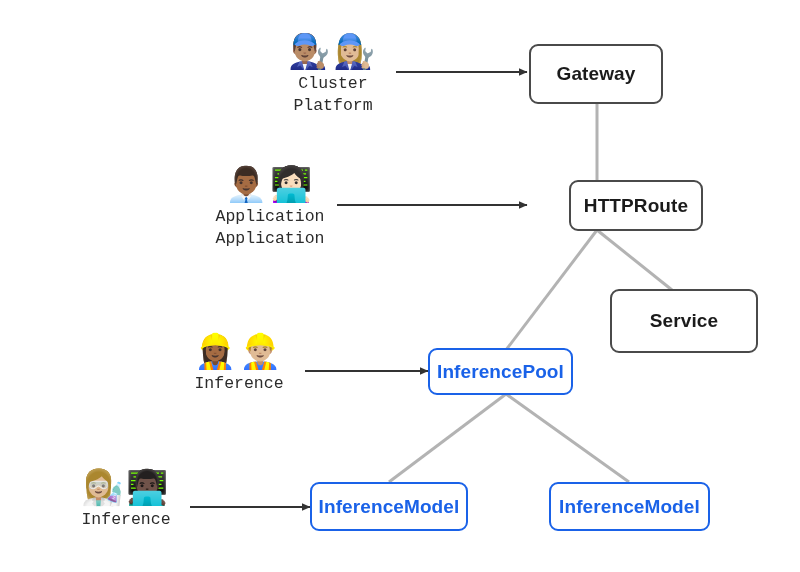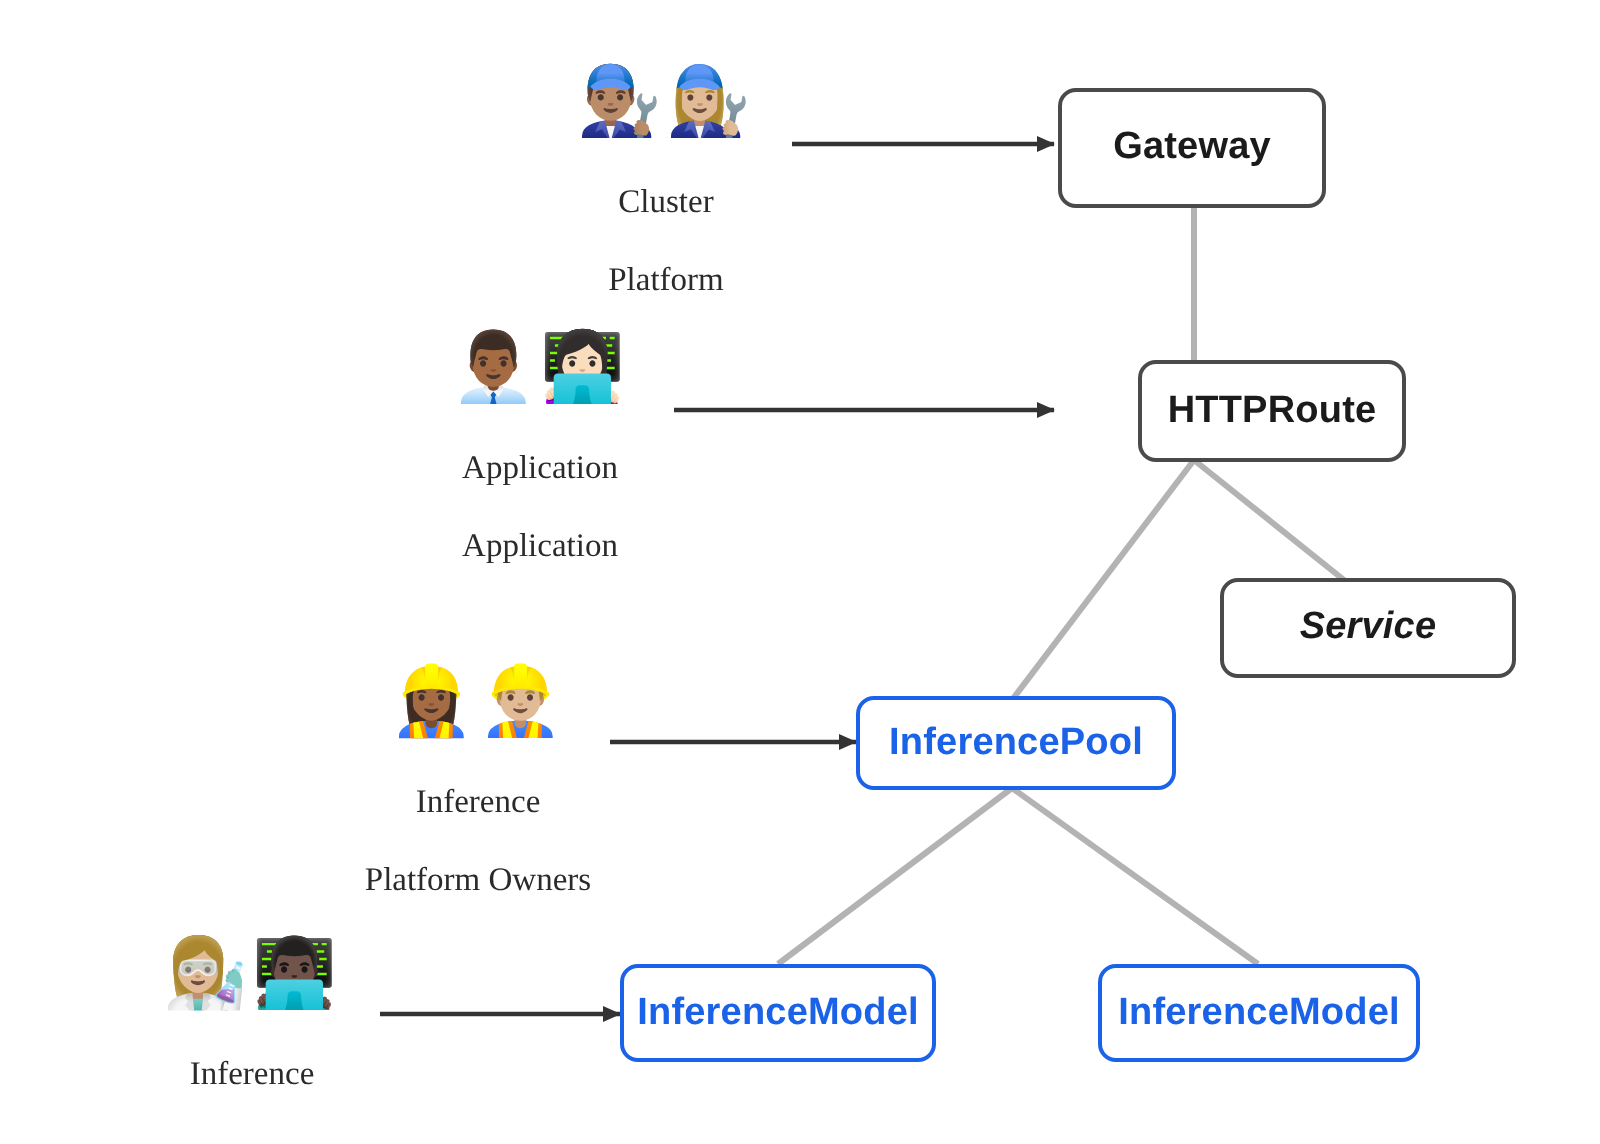--- a/index.html
+++ b/index.html
@@ -61,27 +61,27 @@
     z-index: 3;
   }
   .persona-emoji {
     font-size: 34px;
     line-height: 42px;
     letter-spacing: 2px;
     white-space: nowrap;
     font-family: "DejaVu Sans", sans-serif;
   }
   .persona-label {
-    margin-top: 18px;
+    margin-top: 1px;
     font-size: 16.5px;
     line-height: 21px;
     color: #2b2b2b;
     white-space: nowrap;
     text-align: center;
-    font-family: Liberation Serif, serif;
+    font-family: Liberation Mono, monospace;
   }
 </style>
 </head>
 <body>
 
 <div id="canvas">
 
   <svg class="edges" viewBox="0 0 800 572" xmlns="http://www.w3.org/2000/svg">
     <defs>
       <marker id="arrowhead" markerWidth="9" markerHeight="8" refX="8.5" refY="4" orient="auto" markerUnits="userSpaceOnUse">
@@ -109,25 +109,25 @@
   </svg>
 
   <div class="node std" style="left:529px; top:44px; width:134px; height:60px;">
     <span>Gateway</span>
   </div>
 
   <div class="node std" style="left:529px; top:180px; width:134px; height:51px;margin-left:40px;">
     <span>HTTPRoute</span>
   </div>
 
-  <div class="node std" style="left:610px; top:289px; width:148px; height:50px;font-style:italic;">
+  <div class="node std" style="left:610px; top:289px; width:148px; height:64px;">
     <span>Service</span>
   </div>
 
-  <div class="node hl" style="left:428px; top:348px; width:160px; height:47px;">
+  <div class="node hl" style="left:428px; top:348px; width:145px; height:47px;">
     <span>InferencePool</span>
   </div>
 
   <div class="node hl" style="left:310px; top:482px; width:158px; height:49px;">
     <span>InferenceModel</span>
   </div>
 
   <div class="node hl" style="left:549px; top:482px; width:161px; height:49px;">
     <span>InferenceModel</span>
   </div>
@@ -140,21 +140,20 @@
 
   <div class="persona" style="left:208px; top:163px; width:124px;">
     <div class="persona-emoji">👨🏾‍💼👩🏻‍💻</div>
     <div class="persona-label">Application</div>
     <div class="persona-label">Application</div>
   </div>
 
   <div class="persona" style="left:168px; top:330px; width:142px;">
     <div class="persona-emoji">👷🏾‍♀️👷🏼‍♂️</div>
     <div class="persona-label">Inference</div>
-    <div class="persona-label">Platform Owners</div>
   </div>
 
   <div class="persona" style="left:52px; top:466px; width:148px;">
     <div class="persona-emoji">👩🏼‍🔬👨🏿‍💻</div>
     <div class="persona-label">Inference</div>
   </div>
 
 </div>
 
 </body></html>

